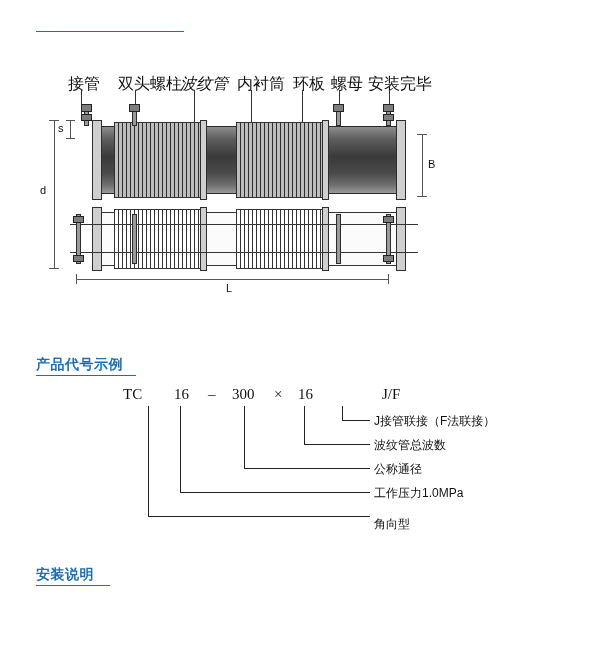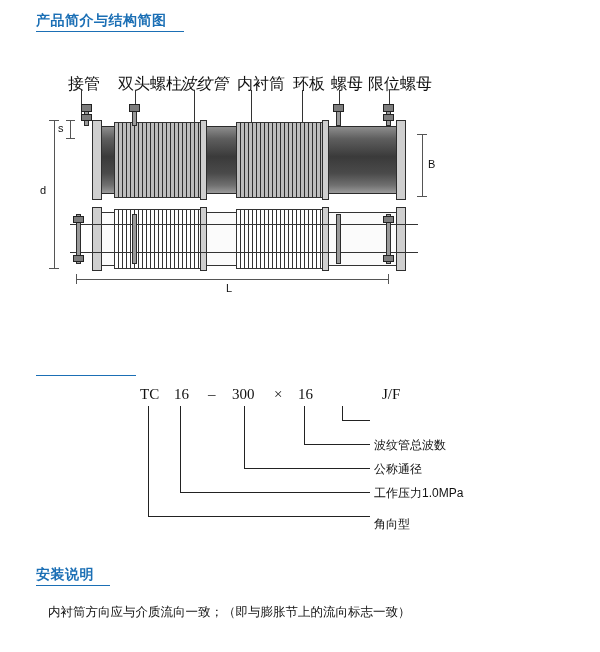--- a/index.html
+++ b/index.html
@@ -172,32 +172,31 @@
     white-space: nowrap;
   }
   #note1 { top: 602px; }
   #note2 { top: 622px; }
 </style>
 </head>
 <body>
 
 <div class="page">
 
-  <div class="section-title" id="s1-title">产品简介与结构简图</div>
   <div class="title-rule" id="s1-rule"></div>
 
   <div class="drawing">
 
     <div class="callout-label" style="left:28px;  top:10px;">接管</div>
     <div class="callout-label" style="left:78px;  top:10px;text-align:center;">双头螺柱</div>
     <div class="callout-label" style="left:140px; top:10px;font-style:italic;">波纹管</div>
     <div class="callout-label" style="left:197px; top:10px;">内衬筒</div>
     <div class="callout-label" style="left:253px; top:10px;">环板</div>
     <div class="callout-label" style="left:291px; top:10px;">螺母</div>
-    <div class="callout-label" style="left:328px; top:10px;">限位螺母</div>
+    <div class="callout-label" style="left:328px; top:10px;">安装完毕</div>
 
     <div class="lead" style="left:41px;  top:26px; height:30px;"></div>
     <div class="lead" style="left:95px;  top:26px; height:26px;"></div>
     <div class="lead" style="left:154px; top:26px; height:36px;"></div>
     <div class="lead" style="left:211px; top:26px; height:46px;"></div>
     <div class="lead" style="left:262px; top:26px; height:32px;"></div>
     <div class="lead" style="left:299px; top:26px; height:26px;"></div>
     <div class="lead" style="left:349px; top:26px; height:28px;"></div>
 
     <div class="pipe-upper"></div>
@@ -256,48 +255,49 @@
     <div class="hline" style="left:377px; top:70px;  width:10px;"></div>
     <div class="hline" style="left:377px; top:132px; width:10px;"></div>
     <div class="dim-text" style="left:388px; top:94px;">B</div>
 
     <div class="hline" style="left:36px; top:215px; width:312px;"></div>
     <div class="vline" style="left:36px;  top:210px; height:10px;"></div>
     <div class="vline" style="left:348px; top:210px; height:10px;"></div>
     <div class="dim-text" style="left:186px; top:218px;">L</div>
   </div>
 
+  <div class="section-title" id="s2-title">产品代号示例</div>
   <div class="title-rule" id="s2-rule"></div>
 
   <div class="code-area">
 
-    <div class="code-token" style="left:100px;  top:4px;text-align:right;">TC</div>
+    <div class="code-token" style="left:83px;  top:4px;text-align:right;">TC</div>
     <div class="code-token" style="left:134px; top:4px;">16</div>
     <div class="code-token" style="left:168px; top:4px;">–</div>
     <div class="code-token" style="left:192px; top:4px;">300</div>
     <div class="code-token" style="left:234px; top:4px;">×</div>
     <div class="code-token" style="left:258px; top:4px;">16</div>
     <div class="code-token" style="left:294px; top:4px;margin-left:48px;">J/F</div>
 
     <div class="code-v" style="left:108px; top:24px; height:110px;"></div>
     <div class="code-v" style="left:140px; top:24px; height:86px;"></div>
     <div class="code-v" style="left:204px; top:24px; height:62px;"></div>
     <div class="code-v" style="left:264px; top:24px; height:38px;"></div>
     <div class="code-v" style="left:302px; top:24px; height:14px;"></div>
 
     <div class="code-h" style="left:302px; top:38px;  width:28px;"></div>
     <div class="code-h" style="left:264px; top:62px;  width:66px;"></div>
     <div class="code-h" style="left:204px; top:86px;  width:126px;"></div>
     <div class="code-h" style="left:140px; top:110px; width:190px;"></div>
     <div class="code-h" style="left:108px; top:134px; width:222px;"></div>
 
+    <div class="code-desc" style="left:334px; top:31px;">J接管联接（F法联接）</div>
     <div class="code-desc" style="left:334px; top:55px;">波纹管总波数</div>
     <div class="code-desc" style="left:334px; top:79px;">公称通径</div>
     <div class="code-desc" style="left:334px; top:103px;">工作压力1.0MPa</div>
     <div class="code-desc" style="left:334px; top:134px;">角向型</div>
   </div>
 
   <div class="section-title" id="s3-title">安装说明</div>
   <div class="title-rule" id="s3-rule"></div>
 
-  <div class="note" id="note1">内衬筒方向应与介质流向一致；（即与膨胀节上的流向标志一致）</div>
 
 </div>
 
 </body></html>

